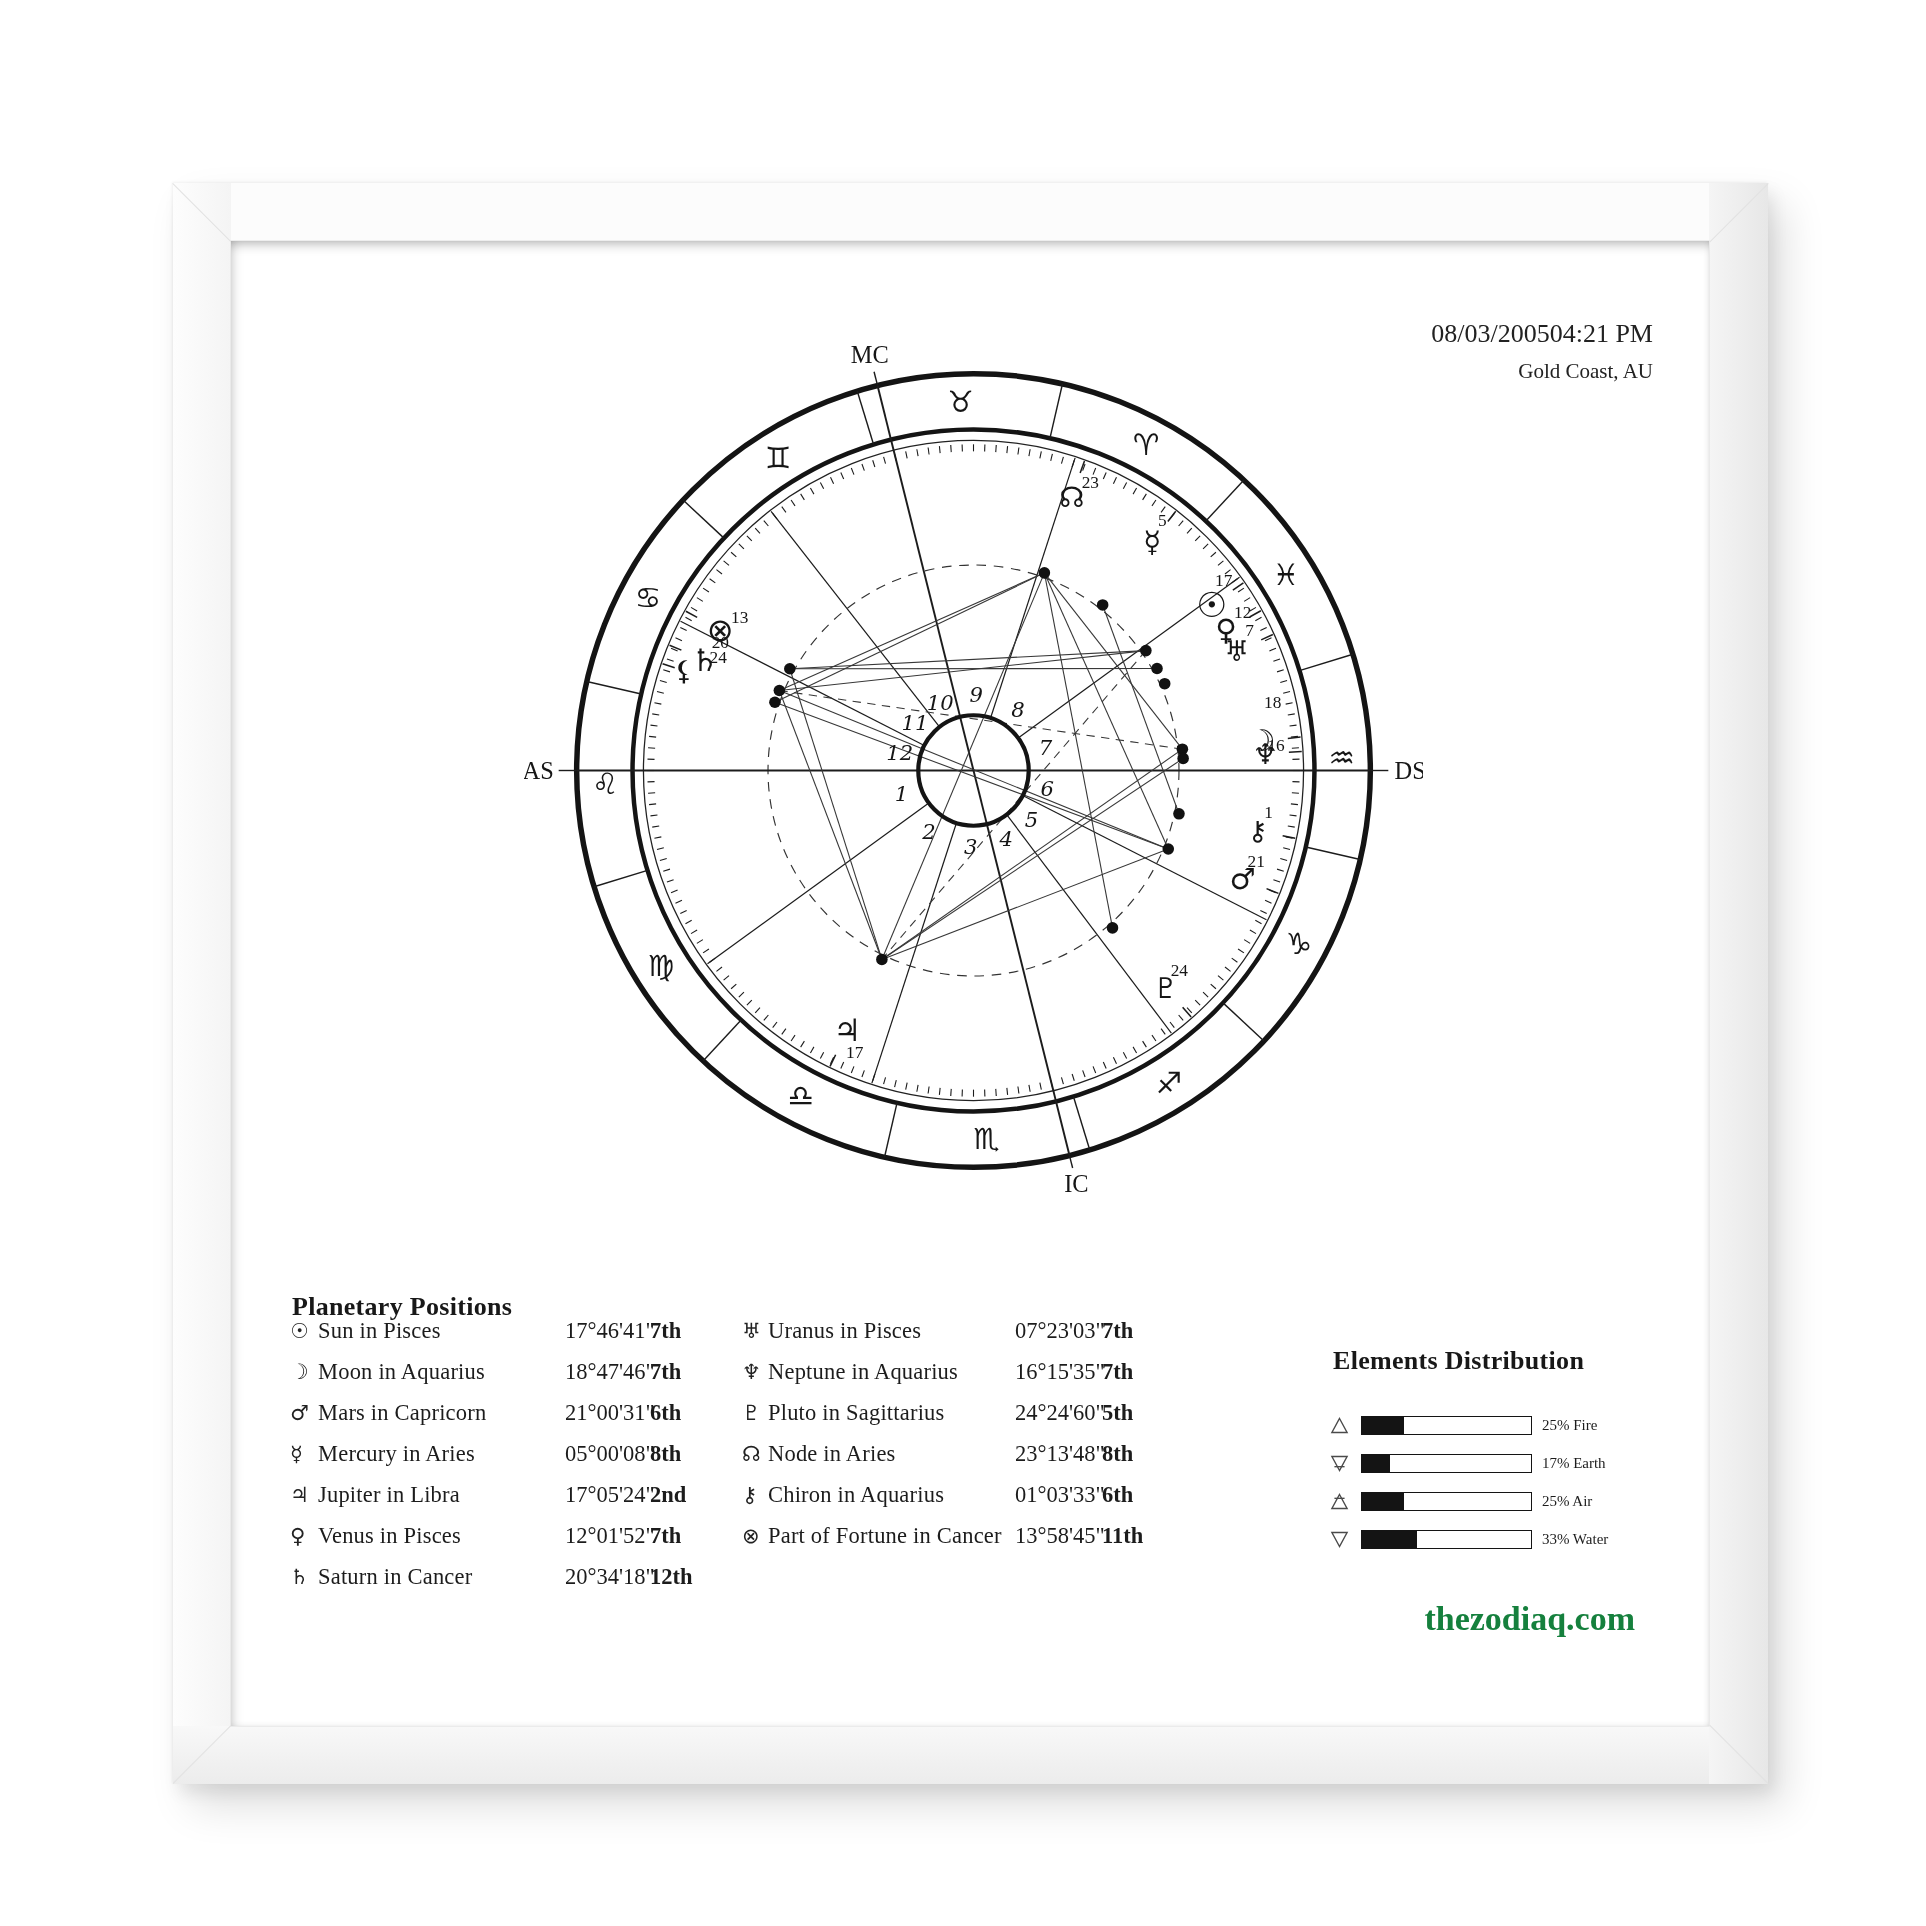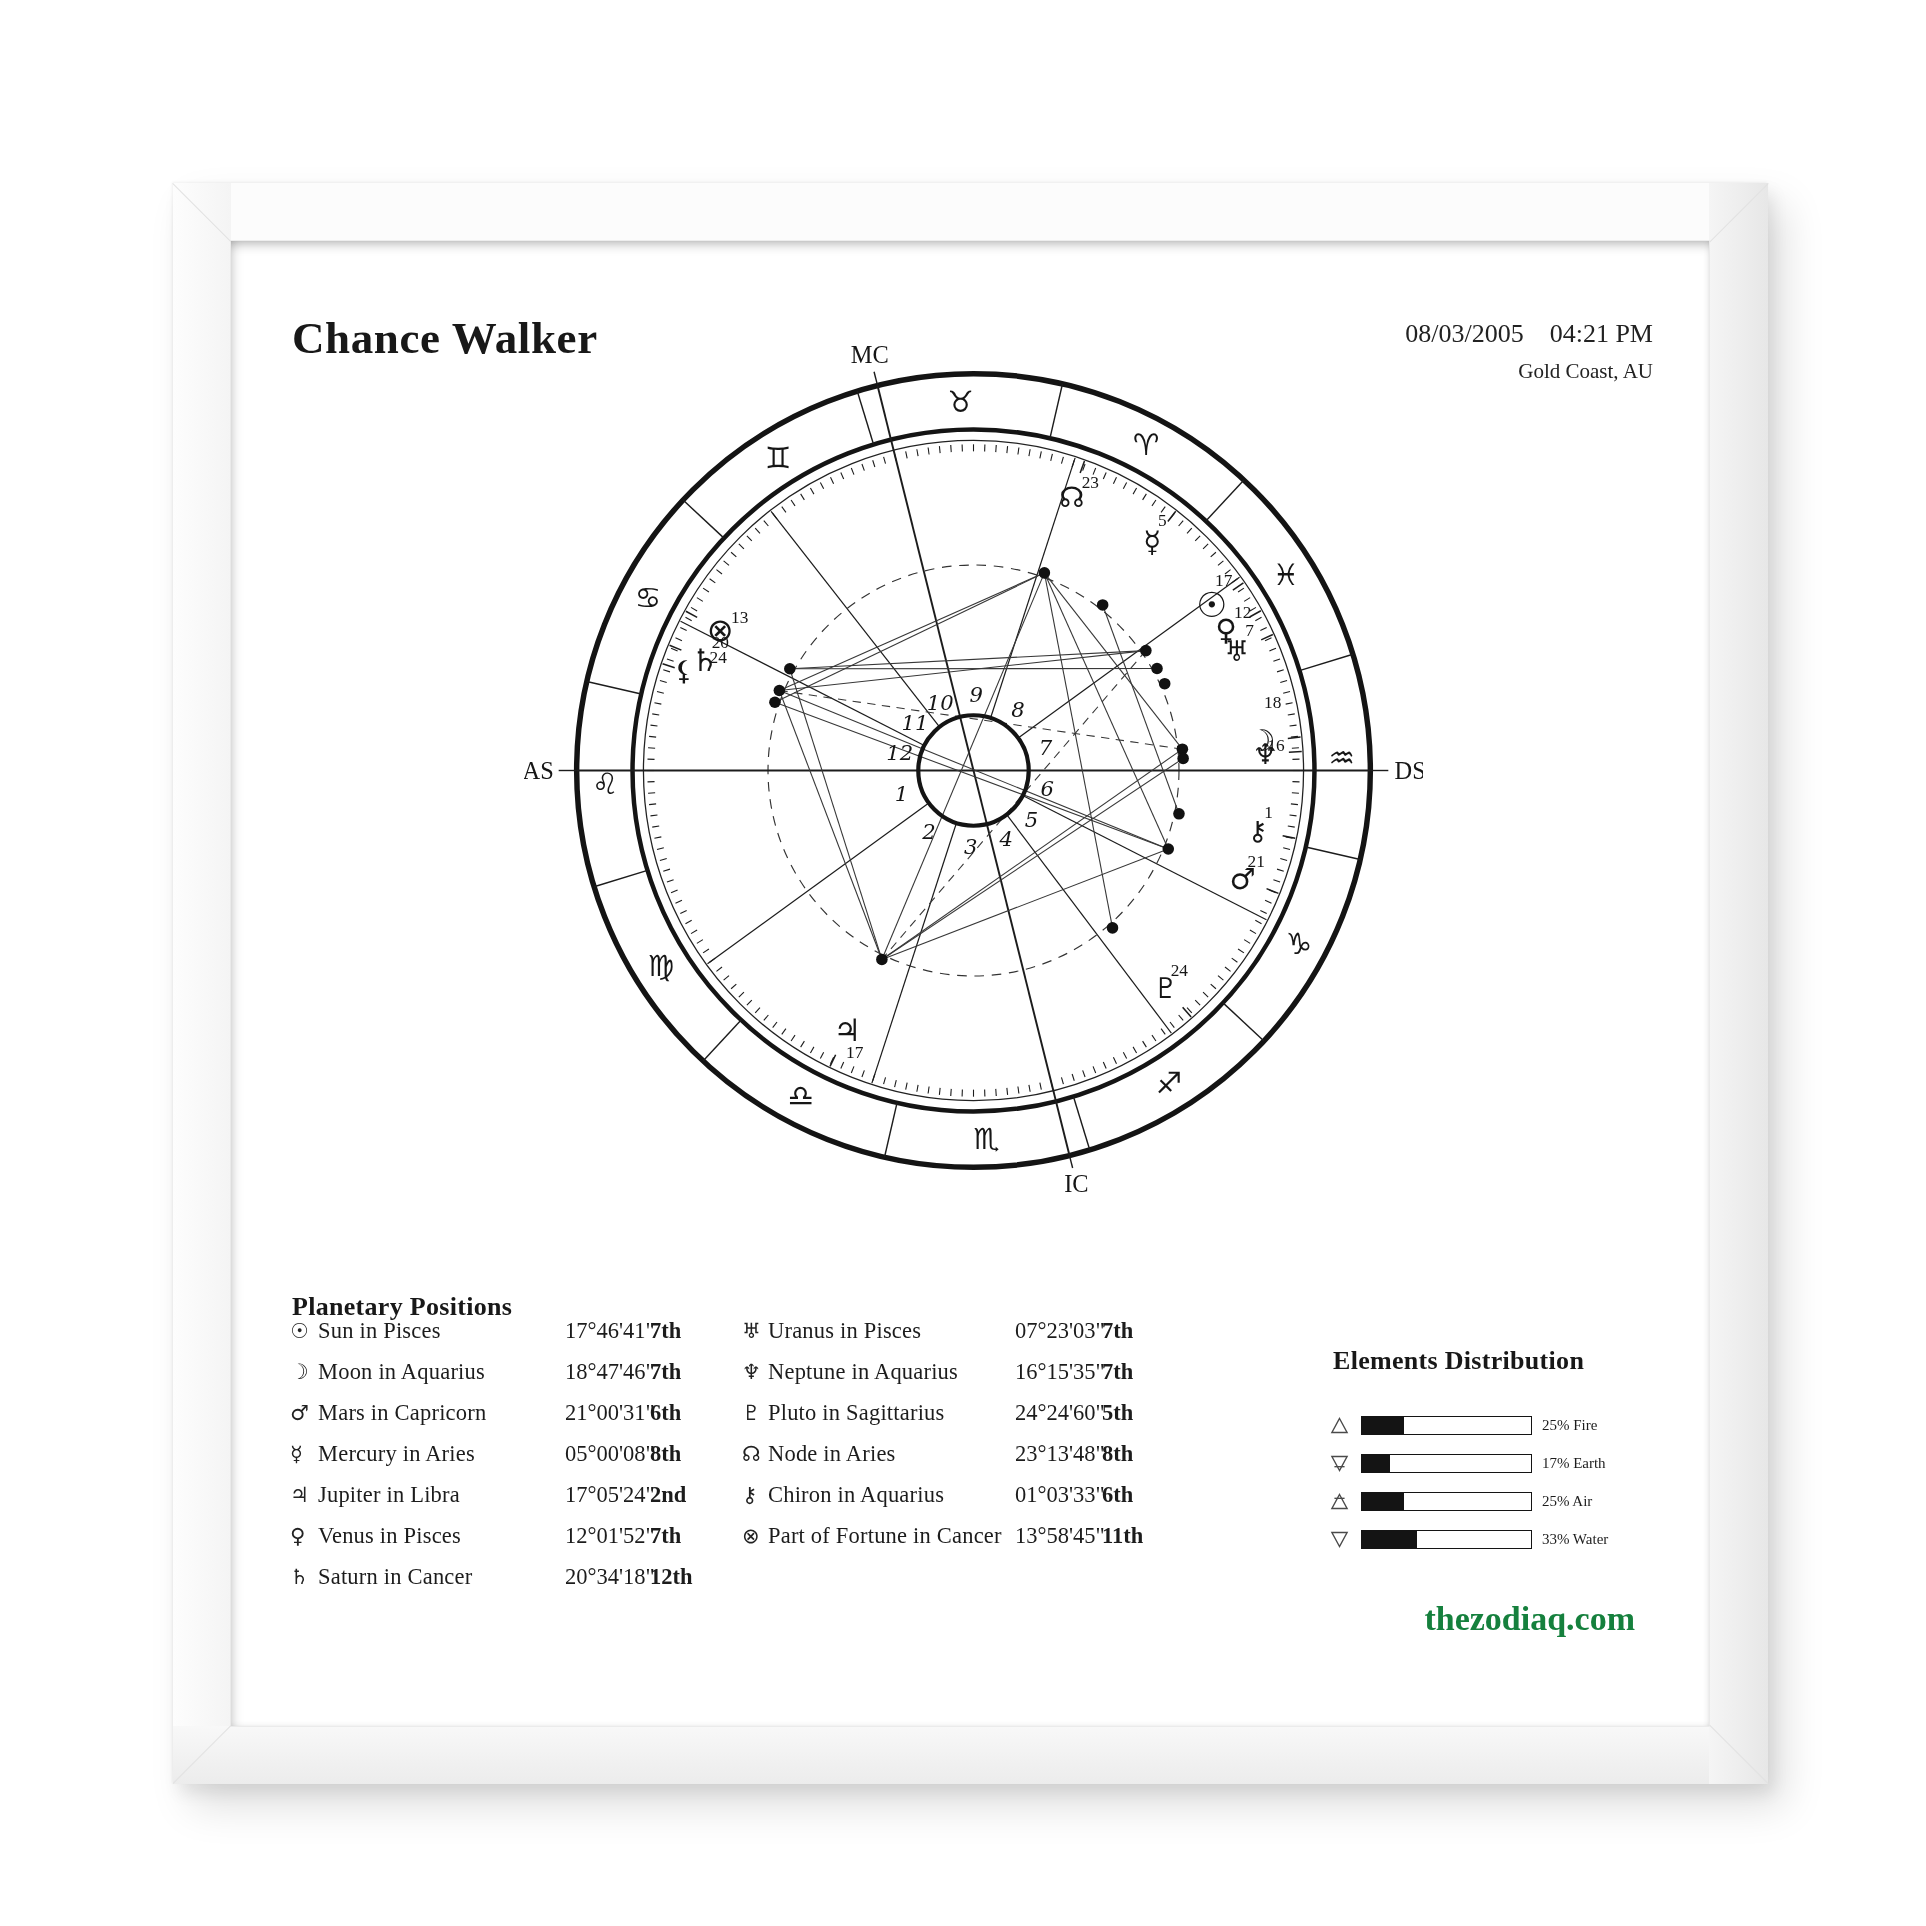--- a/index.html
+++ b/index.html
@@ -17,21 +17,21 @@
   .miter.tr{right:0;top:0;transform-origin:100% 0;transform:rotate(-45deg);}
   .miter.bl{left:0;bottom:0;transform-origin:0 100%;transform:rotate(-45deg);}
   .miter.br{right:0;bottom:0;transform-origin:100% 100%;transform:rotate(45deg);}
   .poster{position:absolute;left:58px;top:58px;right:59px;bottom:58px;background:#ffffff;
           box-shadow:inset 0 9px 11.6px -6.4px rgba(0,0,0,.30), inset 9px 0 11.6px -7.7px rgba(0,0,0,.18),
                      inset -4.5px 0 7.7px -5.8px rgba(0,0,0,.10), inset 0 -4.5px 7.7px -5.8px rgba(0,0,0,.10),
                      0 0 0 0.6px #e3e3e3;}
   
   .title{position:absolute;left:292px;top:312px;font-size:45px;font-weight:bold;letter-spacing:0.6px;color:#181818;}
   .hdr-right{position:absolute;right:273px;top:319px;text-align:right;font-size:26px;color:#222;}
-  .hdr-right .gap{margin-left:26px;}
+  .hdr-right .gap{}
   .hdr-loc{margin-top:10.3px;font-size:21px;}
   .wheel-box{position:absolute;left:524px;top:321px;width:899px;height:899px;}
   .sect-h{position:absolute;font-weight:bold;color:#181818;}
   .pp-h{left:292px;top:1292px;font-size:26px;letter-spacing:0.3px;}
   .ed-h{left:1333px;top:1346px;font-size:26px;letter-spacing:0.3px;}
   .tcol{position:absolute;top:1310px;}
   .tcol-left{left:290px;width:449px;}
   .tcol-right{left:742px;width:526px;}
   .prow{display:flex;align-items:center;height:41px;font-size:22.5px;}
   .sym{font-family:"DejaVu Sans", sans-serif;font-size:21px;width:28px;flex:none;color:#222;}
@@ -57,21 +57,20 @@
     <div class="face-left"></div>
     <div class="face-bottom"></div>
     <div class="face-right"></div>
     <div class="miter tl"></div>
     <div class="miter tr"></div>
     <div class="miter bl"></div>
     <div class="miter br"></div>
     <div class="poster"></div>
   </div>
 
-  <div class="title">Chance Walker</div>
 
   <div class="hdr-right">
     <div>
       <span>08/03/2005</span><span class="gap">04:21 PM</span>
     </div>
     <div class="hdr-loc">Gold Coast, AU</div>
   </div>
 
   <div class="wheel-box">
     <svg id="wheel" width="899" height="899" viewBox="0 0 1400 1400">

